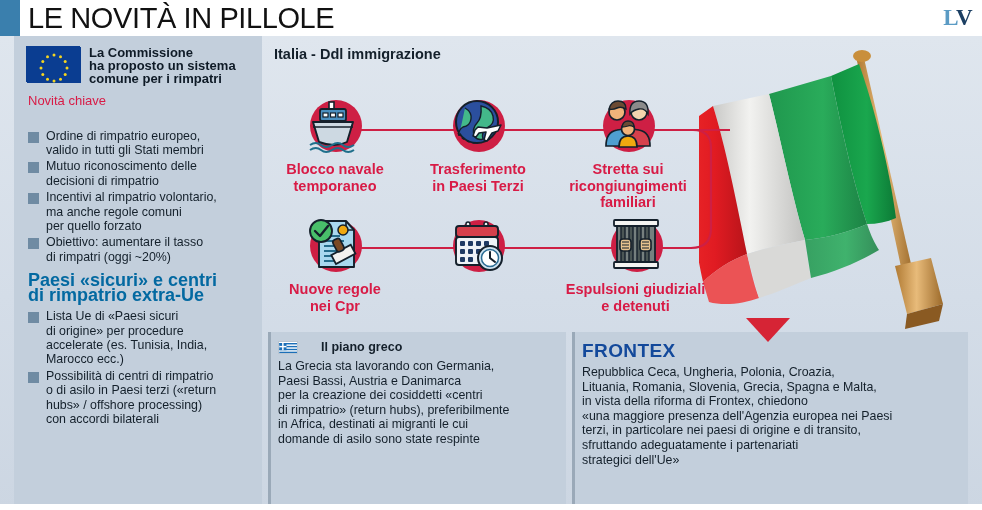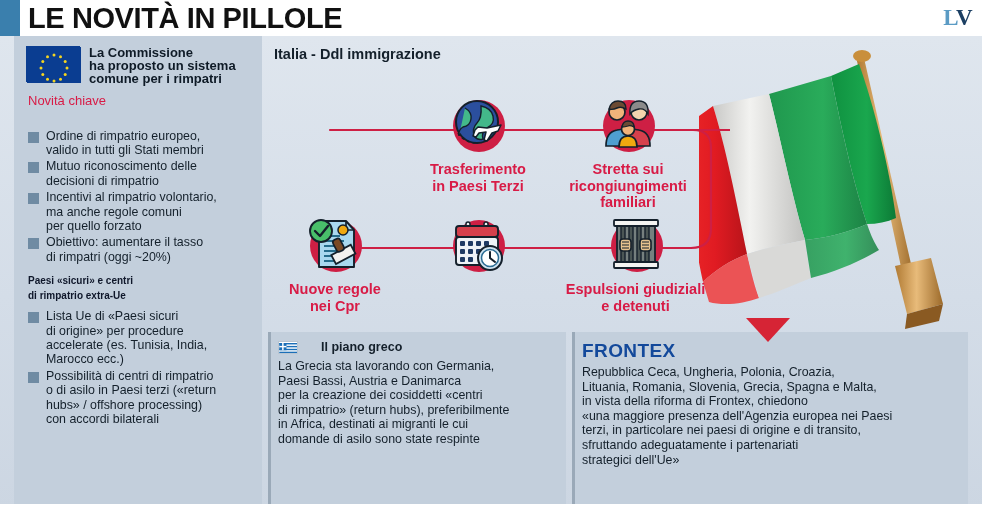--- a/index.html
+++ b/index.html
@@ -16,21 +16,21 @@
   .header {
     position:absolute; left:0; top:0; width:982px; height:36px;
     background:#ffffff;
   }
   .header-accent {
     position:absolute; left:0; top:0; width:20px; height:36px;
     background:#3a7fad;
   }
   .header-title {
     position:absolute; left:28px; top:1px;
-    font-size:29px; font-weight:bold; letter-spacing:-0.4px;
+    font-size:29px; font-weight:normal; letter-spacing:-0.4px;
     color:#111111; line-height:34px;
     font-family:"Liberation Sans", sans-serif;
   }
   .logo {
     position:absolute; right:10px; top:5px;
     font-family:"Liberation Serif", serif;
     font-size:23px; font-weight:bold; letter-spacing:-0.5px;
   }
   .logo .l { color:#5b9bc4; }
   .logo .v { color:#1c3f63; }
@@ -62,21 +62,21 @@
   .bullets { list-style:none; }
   .bullets li {
     position:relative; padding-left:20px; margin-bottom:2px;
     font-size:12.4px; line-height:14.4px; color:#14202b;
   }
   .bullets li::before {
     content:""; position:absolute; left:2px; top:3px;
     width:11px; height:11px; background:#6f8ba3;
   }
   .section-title2 {
-    color:#0f172a; font-weight:bold; font-size:10px; line-height:15px;
+    color:#0369a1; font-weight:bold; font-size:18px; line-height:15px;
     margin:9px 0 6px 2px;
   }
 
   
   .main-panel {
     position:absolute; left:268px; top:4px; width:700px; height:288px;
   }
   .panel-head {
     position:absolute; left:6px; top:6px;
     font-size:14.5px; font-weight:bold; color:#14202b;
@@ -265,20 +265,38 @@
         <path d="M80 90 H432" stroke="#ce1f44" stroke-width="2" fill="none"></path>
         <path d="M432 90 H450" stroke="#ce1f44" stroke-width="0" fill="none"></path>
         <path d="M80 90 H 432 M 440 90 H 462" stroke="#ce1f44" stroke-width="2" fill="none"></path>
 
         <path d="M462 90 H 440" stroke="#ce1f44" stroke-width="2" fill="none"></path>
         <path d="M80 90 H 443" stroke="#ce1f44" stroke-width="2" fill="none"></path>
         <path d="M443 90 H 443" stroke="#ce1f44" stroke-width="2" fill="none"></path>
         <path d="M62 90 H 425 Q 443 90 443 108 L 443 188 Q 443 208 423 208 L 70 208" stroke="#ce1f44" stroke-width="2.2" fill="none" stroke-linecap="round"></path>
       </svg>
 
+      <div class="node" style="left:-8px; top:52px;">
+        <div class="icon-box">
+          <div class="circ"></div>
+          <svg class="ic" viewBox="0 0 66 66">
+            <rect x="27" y="10" width="5" height="7" fill="#fff" stroke="#14202b" stroke-width="1.6"></rect>
+            <rect x="18" y="17" width="26" height="12" rx="2" fill="#4a8fbf" stroke="#14202b" stroke-width="1.8"></rect>
+            <rect x="21" y="21" width="5" height="4" fill="#fff" stroke="#14202b" stroke-width="1.2"></rect>
+            <rect x="28.5" y="21" width="5" height="4" fill="#fff" stroke="#14202b" stroke-width="1.2"></rect>
+            <rect x="36" y="21" width="5" height="4" fill="#fff" stroke="#14202b" stroke-width="1.2"></rect>
+            <path d="M11 30 H51 L45 50 Q33 56 17 50 Z" fill="#cdd9e2" stroke="#14202b" stroke-width="1.9" stroke-linejoin="round"></path>
+            <path d="M11 35 H51" stroke="#14202b" stroke-width="1.4"></path>
+            <path d="M8 53 q6 -4 11 0 t11 0 t11 0 t11 0" stroke="#1f6f8b" stroke-width="2" fill="none"></path>
+            <path d="M8 58 q6 -4 11 0 t11 0 t11 0 t11 0" stroke="#1f6f8b" stroke-width="2" fill="none"></path>
+          </svg>
+        </div>
+        <div class="label" style="white-space: pre-line;">Blocco navale
+temporaneo</div>
+      </div>
 
       <div class="node" style="left:135px; top:52px;">
         <div class="icon-box">
           <div class="circ"></div>
           <svg class="ic" viewBox="0 0 66 66">
             <circle cx="32" cy="30" r="21" fill="#2b4f9e" stroke="#14202b" stroke-width="2"></circle>
             <path d="M20 16 q7 4 6 11 t-8 8 q-5 3 -4 9" fill="#43b88a" stroke="#14202b" stroke-width="1.4"></path>
             <path d="M36 14 q10 2 12 10 t-6 12 q-6 4 -4 11 q-5 2 -9 -3 q-2 -8 3 -13 q5 -5 4 -17Z" fill="#43b88a" stroke="#14202b" stroke-width="1.4"></path>
             <path d="M13 41 a22 22 0 0 0 18 10" stroke="#14202b" stroke-width="1.6" fill="none" stroke-dasharray="3 3"></path>
             <path d="M42 36 l14 -3 l-3 6 l-6 2 l-5 8 l-3 -1 l2 -8 l-7 1 l-3 4 l-3 -1 l2 -6 l3 -3 Z" fill="#ffffff" stroke="#14202b" stroke-width="1.5" stroke-linejoin="round"></path>

